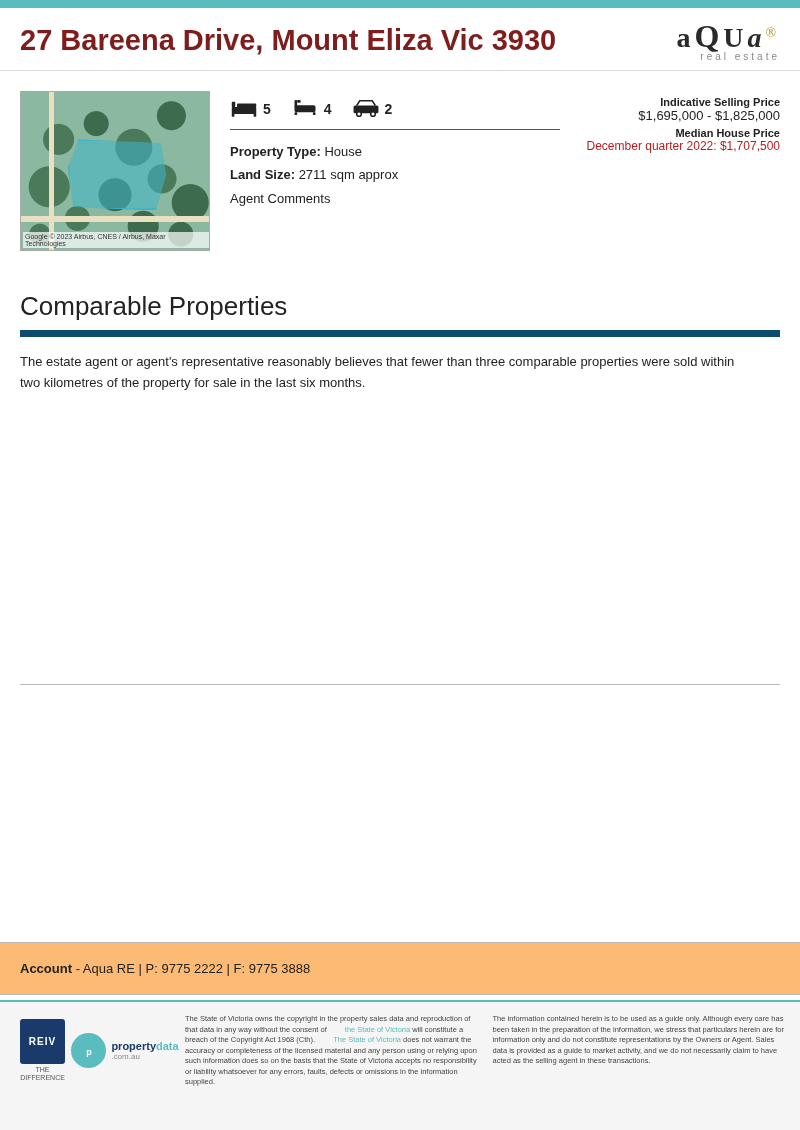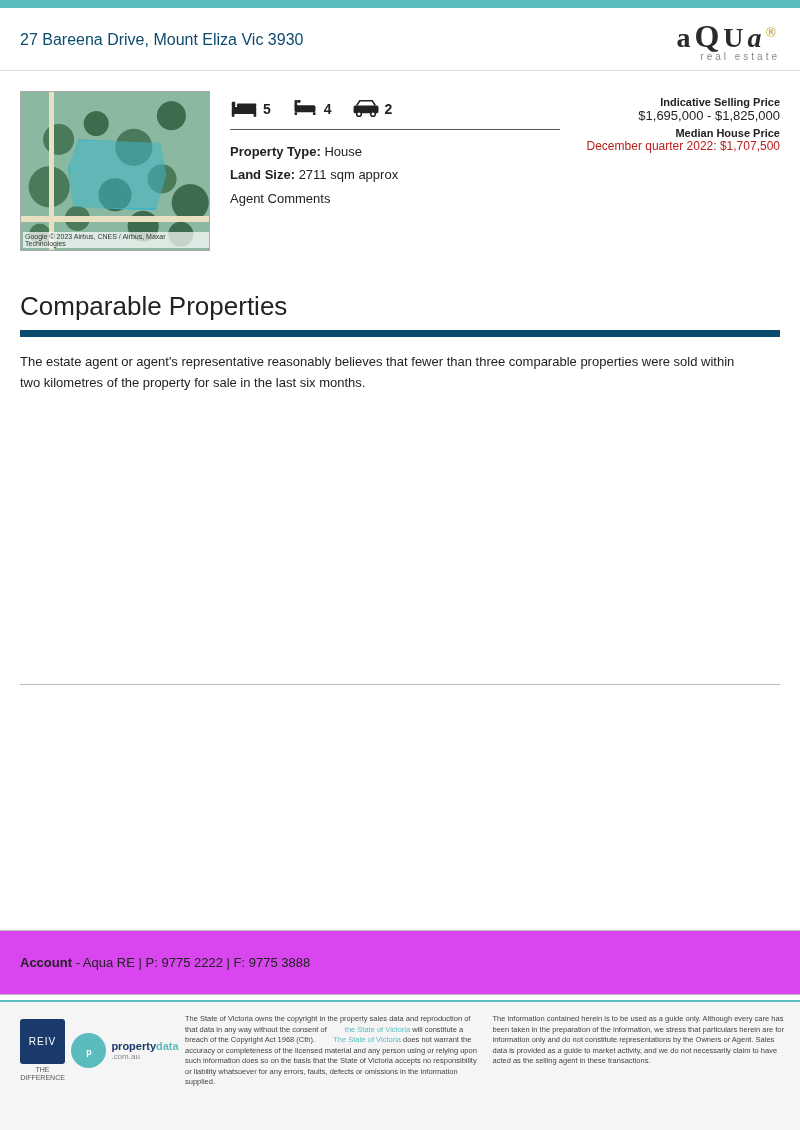--- a/index.html
+++ b/index.html
@@ -21,23 +21,23 @@
 
     
     .header {
       display: flex;
       justify-content: space-between;
       align-items: center;
       padding: 10px 20px 8px 20px;
       border-bottom: 1px solid #ddd;
     }
     .header-title {
-      font-size: 16px;
-      font-weight: 400;
-      color: #0c4a6e;
+      font-size: 29px;
+      font-weight: 700;
+      color: #7f1d1d;
     }
 
     
     .logo-area {
       text-align: right;
     }
     .logo-sub {
       font-size: 10px;
       letter-spacing: 3px;
       color: #888;
@@ -225,26 +225,26 @@
       border-top: 1px solid #bbb;
       margin: 20px 20px;
     }
 
     
     .account-bar {
       position: absolute;
       bottom: 135px;
       left: 0;
       right: 0;
-      padding: 24px 20px;
+      padding: 18px 20px;
       border-top: 1px solid #bbb;
       border-bottom: 1px solid #bbb;
       font-size: 13px;
       color: #222;
-      background: #d946ef;
+      background: #fdba74;
     }
 
     .account-bar .account-bold {
       font-weight: bold;
     }
 
     
     .footer {
       position: absolute;
       bottom: 0;
@@ -277,21 +277,21 @@
     .reiv-badge {
       width: 45px;
       height: 45px;
       background: #1a3a6b;
       border-radius: 3px;
       display: flex;
       align-items: center;
       justify-content: center;
       color: #fff;
       font-size: 10px;
-      font-weight: normal;
+      font-weight: bold;
       letter-spacing: 1px;
     }
     .reiv-sub {
       font-size: 7px;
       color: #555;
       text-align: center;
       margin-top: 2px;
       line-height: 1.2;
     }
 

